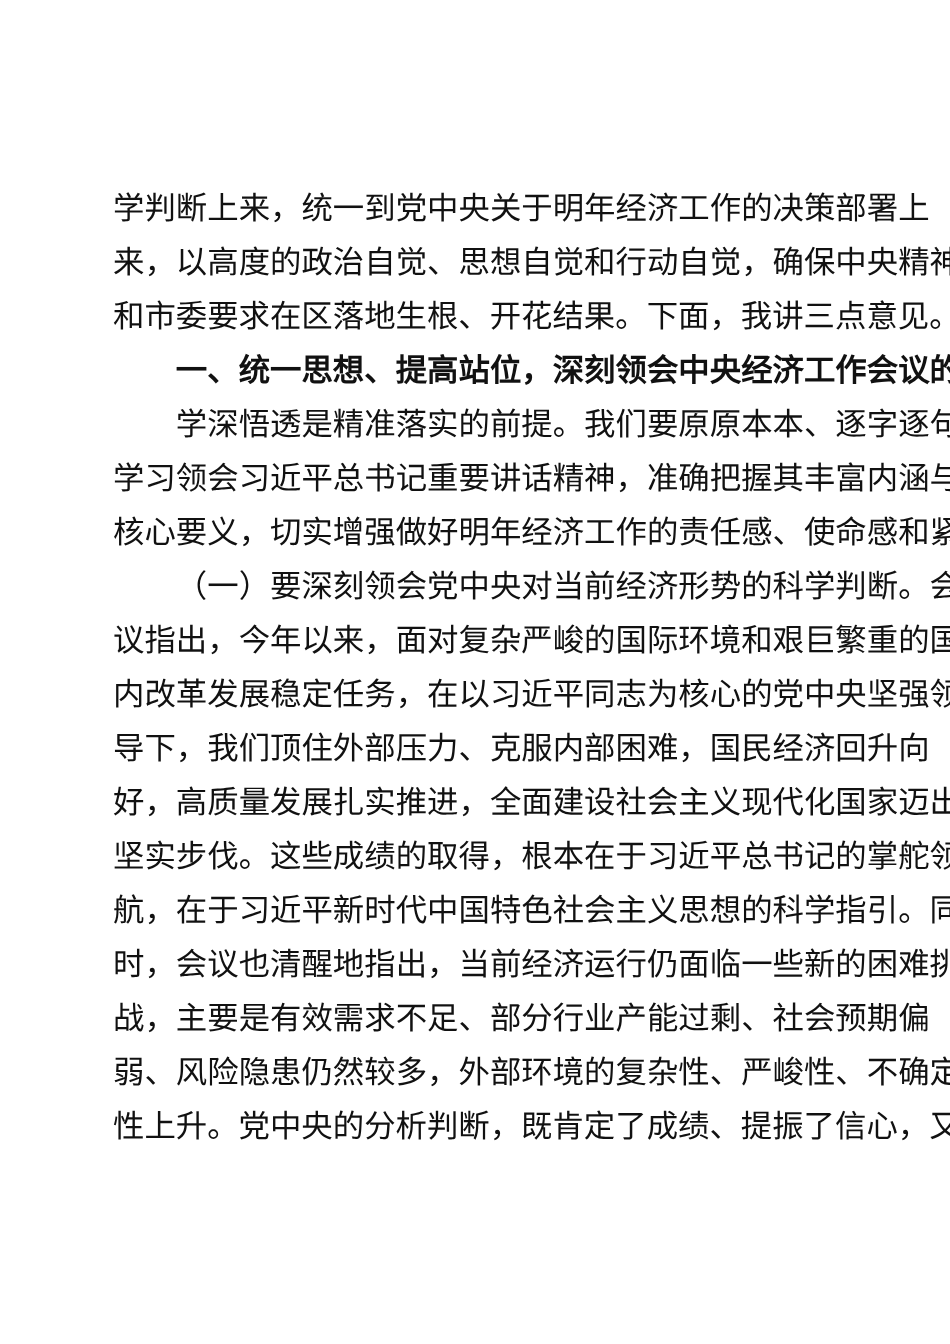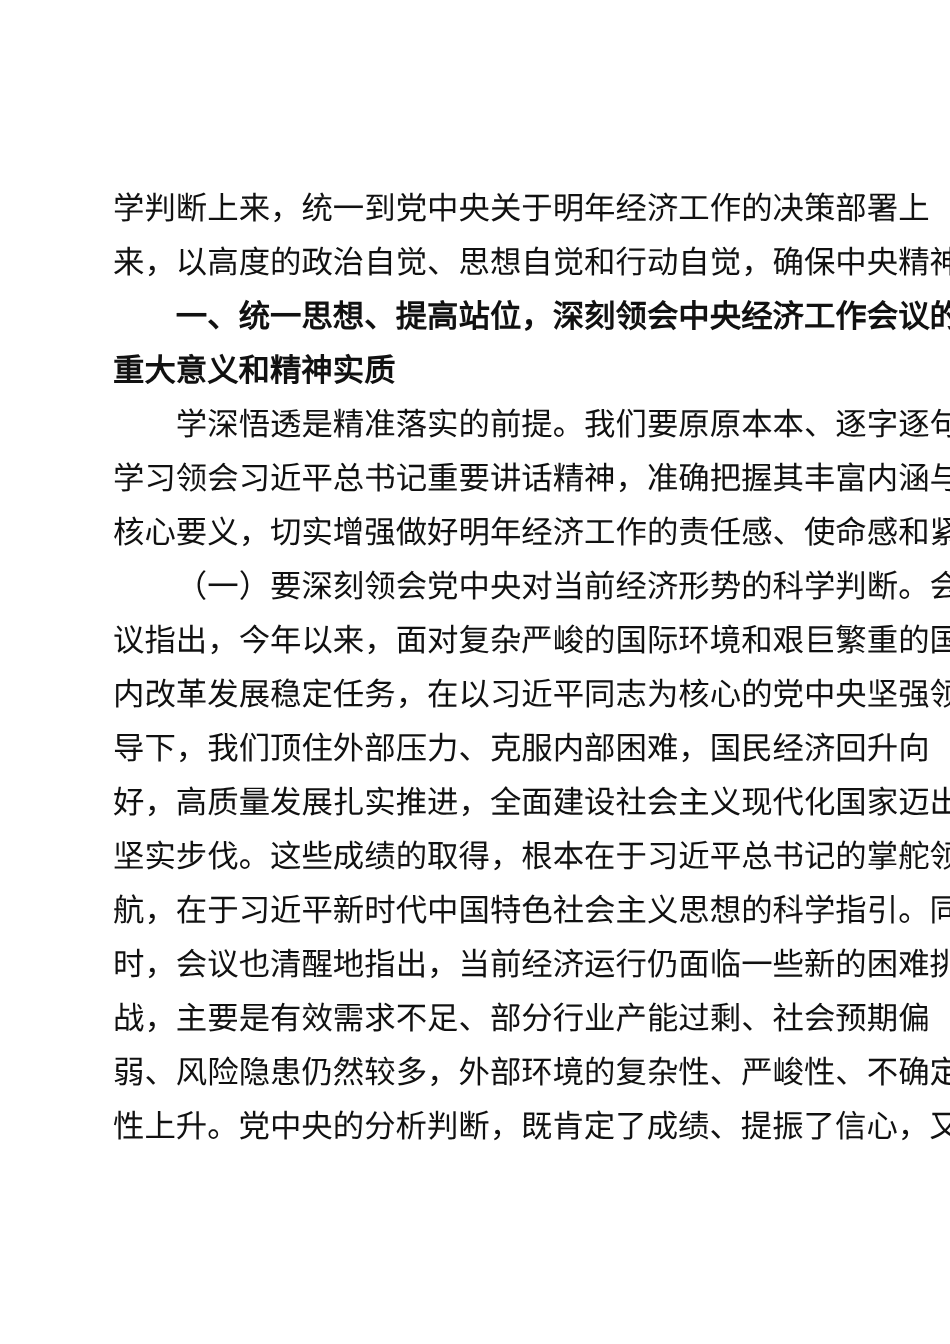--- a/index.html
+++ b/index.html
@@ -73,24 +73,24 @@
   }
 </style>
 </head>
 <body>
 
 <div id="page">
   <div id="doc-body">
       <div class="para body">
         <div class="line justify"><span class="ch">学</span><span class="ch">判</span><span class="ch">断</span><span class="ch">上</span><span class="ch">来</span><span class="ch">，</span><span class="ch">统</span><span class="ch">一</span><span class="ch">到</span><span class="ch">党</span><span class="ch">中</span><span class="ch">央</span><span class="ch">关</span><span class="ch">于</span><span class="ch">明</span><span class="ch">年</span><span class="ch">经</span><span class="ch">济</span><span class="ch">工</span><span class="ch">作</span><span class="ch">的</span><span class="ch">决</span><span class="ch">策</span><span class="ch">部</span><span class="ch">署</span><span class="ch">上</span></div>
         <div class="line justify"><span class="ch">来</span><span class="ch">，</span><span class="ch">以</span><span class="ch">高</span><span class="ch">度</span><span class="ch">的</span><span class="ch">政</span><span class="ch">治</span><span class="ch">自</span><span class="ch">觉</span><span class="ch">、</span><span class="ch">思</span><span class="ch">想</span><span class="ch">自</span><span class="ch">觉</span><span class="ch">和</span><span class="ch">行</span><span class="ch">动</span><span class="ch">自</span><span class="ch">觉</span><span class="ch">，</span><span class="ch">确</span><span class="ch">保</span><span class="ch">中</span><span class="ch">央</span><span class="ch">精</span><span class="ch">神</span></div>
+        <div class="line last">和市委要求在区落地生根、开花结果。下面，我讲三点意见。</div>
       </div>
       <div class="para heading">
         <div class="line justify"><span class="ch">　</span><span class="ch">　</span><span class="ch">一</span><span class="ch">、</span><span class="ch">统</span><span class="ch">一</span><span class="ch">思</span><span class="ch">想</span><span class="ch">、</span><span class="ch">提</span><span class="ch">高</span><span class="ch">站</span><span class="ch">位</span><span class="ch">，</span><span class="ch">深</span><span class="ch">刻</span><span class="ch">领</span><span class="ch">会</span><span class="ch">中</span><span class="ch">央</span><span class="ch">经</span><span class="ch">济</span><span class="ch">工</span><span class="ch">作</span><span class="ch">会</span><span class="ch">议</span><span class="ch">的</span></div>
-        <div class="line last">重大意义和精神实质</div>
       </div>
       <div class="para body">
         <div class="line justify"><span class="ch">　</span><span class="ch">　</span><span class="ch">学</span><span class="ch">深</span><span class="ch">悟</span><span class="ch">透</span><span class="ch">是</span><span class="ch">精</span><span class="ch">准</span><span class="ch">落</span><span class="ch">实</span><span class="ch">的</span><span class="ch">前</span><span class="ch">提</span><span class="ch">。</span><span class="ch">我</span><span class="ch">们</span><span class="ch">要</span><span class="ch">原</span><span class="ch">原</span><span class="ch">本</span><span class="ch">本</span><span class="ch">、</span><span class="ch">逐</span><span class="ch">字</span><span class="ch">逐</span><span class="ch">句</span></div>
         <div class="line justify"><span class="ch">学</span><span class="ch">习</span><span class="ch">领</span><span class="ch">会</span><span class="ch">习</span><span class="ch">近</span><span class="ch">平</span><span class="ch">总</span><span class="ch">书</span><span class="ch">记</span><span class="ch">重</span><span class="ch">要</span><span class="ch">讲</span><span class="ch">话</span><span class="ch">精</span><span class="ch">神</span><span class="ch">，</span><span class="ch">准</span><span class="ch">确</span><span class="ch">把</span><span class="ch">握</span><span class="ch">其</span><span class="ch">丰</span><span class="ch">富</span><span class="ch">内</span><span class="ch">涵</span><span class="ch">与</span></div>
         <div class="line justify"><span class="ch">核</span><span class="ch">心</span><span class="ch">要</span><span class="ch">义</span><span class="ch">，</span><span class="ch">切</span><span class="ch">实</span><span class="ch">增</span><span class="ch">强</span><span class="ch">做</span><span class="ch">好</span><span class="ch">明</span><span class="ch">年</span><span class="ch">经</span><span class="ch">济</span><span class="ch">工</span><span class="ch">作</span><span class="ch">的</span><span class="ch">责</span><span class="ch">任</span><span class="ch">感</span><span class="ch">、</span><span class="ch">使</span><span class="ch">命</span><span class="ch">感</span><span class="ch">和</span><span class="ch">紧</span></div>
       </div>
       <div class="para body">
         <div class="line justify"><span class="ch">　</span><span class="ch">　</span><span class="ch">（</span><span class="ch">一</span><span class="ch">）</span><span class="ch">要</span><span class="ch">深</span><span class="ch">刻</span><span class="ch">领</span><span class="ch">会</span><span class="ch">党</span><span class="ch">中</span><span class="ch">央</span><span class="ch">对</span><span class="ch">当</span><span class="ch">前</span><span class="ch">经</span><span class="ch">济</span><span class="ch">形</span><span class="ch">势</span><span class="ch">的</span><span class="ch">科</span><span class="ch">学</span><span class="ch">判</span><span class="ch">断</span><span class="ch">。</span><span class="ch">会</span></div>
         <div class="line justify"><span class="ch">议</span><span class="ch">指</span><span class="ch">出</span><span class="ch">，</span><span class="ch">今</span><span class="ch">年</span><span class="ch">以</span><span class="ch">来</span><span class="ch">，</span><span class="ch">面</span><span class="ch">对</span><span class="ch">复</span><span class="ch">杂</span><span class="ch">严</span><span class="ch">峻</span><span class="ch">的</span><span class="ch">国</span><span class="ch">际</span><span class="ch">环</span><span class="ch">境</span><span class="ch">和</span><span class="ch">艰</span><span class="ch">巨</span><span class="ch">繁</span><span class="ch">重</span><span class="ch">的</span><span class="ch">国</span></div>
         <div class="line justify"><span class="ch">内</span><span class="ch">改</span><span class="ch">革</span><span class="ch">发</span><span class="ch">展</span><span class="ch">稳</span><span class="ch">定</span><span class="ch">任</span><span class="ch">务</span><span class="ch">，</span><span class="ch">在</span><span class="ch">以</span><span class="ch">习</span><span class="ch">近</span><span class="ch">平</span><span class="ch">同</span><span class="ch">志</span><span class="ch">为</span><span class="ch">核</span><span class="ch">心</span><span class="ch">的</span><span class="ch">党</span><span class="ch">中</span><span class="ch">央</span><span class="ch">坚</span><span class="ch">强</span><span class="ch">领</span></div>

